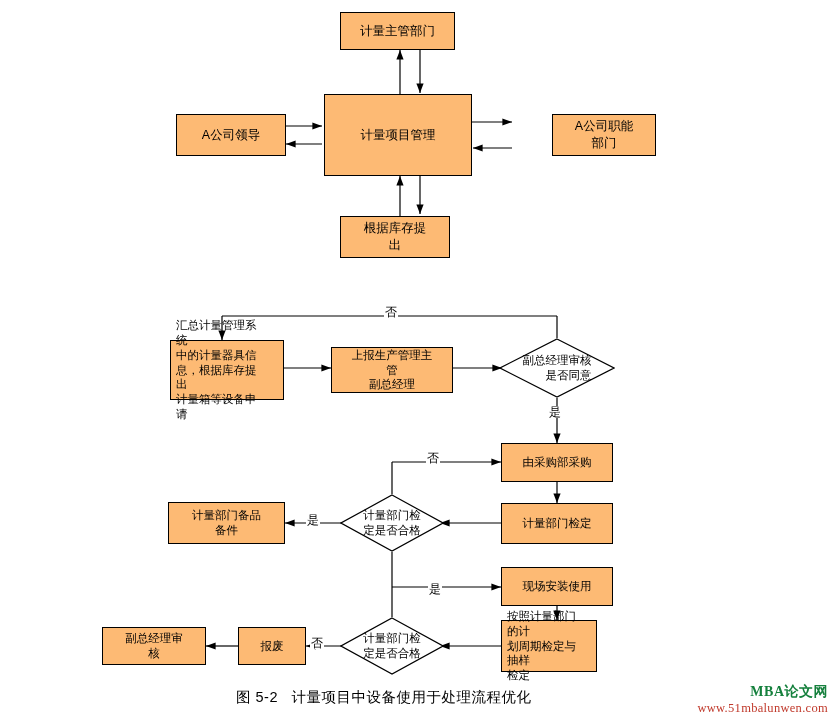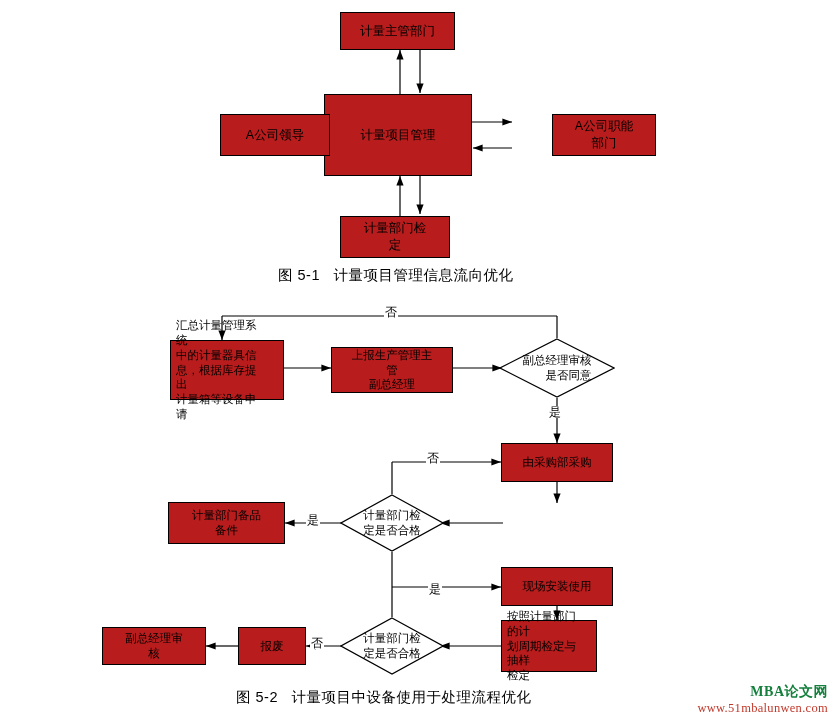--- a/index.html
+++ b/index.html
@@ -18,21 +18,21 @@
   .canvas {
     position: absolute;
     left: 0; top: 0;
     width: 836px;
     height: 719px;
   }
   .node {
     position: absolute;
     box-sizing: border-box;
     border: 1px solid #000000;
-    background: #b91c1c;
+    background: #fdba74;
     display: flex;
     align-items: center;
     justify-content: center;
     text-align: center;
     font-size: 12.5px;
     line-height: 1.35;
     padding: 2px 18px;
     white-space: pre-line;
   }
   .node.small {
@@ -158,46 +158,46 @@
 
     <line x1="344" y1="646" x2="306" y2="646" stroke="#000" stroke-width="1.2" marker-end="url(#arrow)"></line>
 
     <line x1="238" y1="646" x2="206" y2="646" stroke="#000" stroke-width="1.2" marker-end="url(#arrow)"></line>
   </svg>
 
   <div class="node" style="left:340px; top:12px; width:115px; height:38px;">计量主管部门</div>
 
   <div class="node" style="left:324px; top:94px; width:148px; height:82px;">计量项目管理</div>
 
-  <div class="node" style="left:176px; top:114px; width:110px; height:42px;margin-left:44px;">A公司领导</div>
+  <div class="node" style="left:176px; top:114px; width:110px; height:42px;">A公司领导</div>
 
   <div class="node" style="left:512px; top:114px; width:104px; height:42px;margin-left:40px;">A公司职能部门</div>
 
-  <div class="node" style="left:340px; top:216px; width:110px; height:42px;">计量部门检定</div>
-
-  <div class="caption" style="left:278px; top:266px;">图 5-1   计量项目管理信息流向优化</div>
+  <div class="node" style="left:340px; top:216px; width:110px; height:42px;">根据库存提出</div>
+
 
   <div class="node small" style="left:331px; top:347px; width:122px; height:46px;">上报生产管理主管
 副总经理</div>
 
   <div class="node small left-align" style="left:170px; top:340px; width:114px; height:60px; padding-left:5px;">汇总计量管理系统
 中的计量器具信
 息，根据库存提出
 计量箱等设备申请</div>
 
   <div class="diamond-wrap" style="left:499px; top:338px; width:116px; height:60px;">
     <svg class="dshape" viewBox="0 0 116 60" xmlns="http://www.w3.org/2000/svg">
       <polygon points="58,1 115,30 58,59 1,30" fill="#ffffff" stroke="#000000" stroke-width="1.2"></polygon>
     </svg>
     <div class="dtext">副总经理审核
 是否同意</div>
   </div>
 
   <div class="node small" style="left:501px; top:443px; width:112px; height:39px;">由采购部采购</div>
 
+  <div class="node small" style="left:501px; top:503px; width:112px; height:41px;">计量部门检定</div>
 
   <div class="diamond-wrap" style="left:340px; top:494px; width:104px; height:58px;">
     <svg class="dshape" viewBox="0 0 104 58" xmlns="http://www.w3.org/2000/svg">
       <polygon points="52,1 103,29 52,57 1,29" fill="#ffffff" stroke="#000000" stroke-width="1.2"></polygon>
     </svg>
     <div class="dtext">计量部门检
 定是否合格</div>
   </div>
 
   <div class="node small" style="left:168px; top:502px; width:117px; height:42px;">计量部门备品备件</div>

